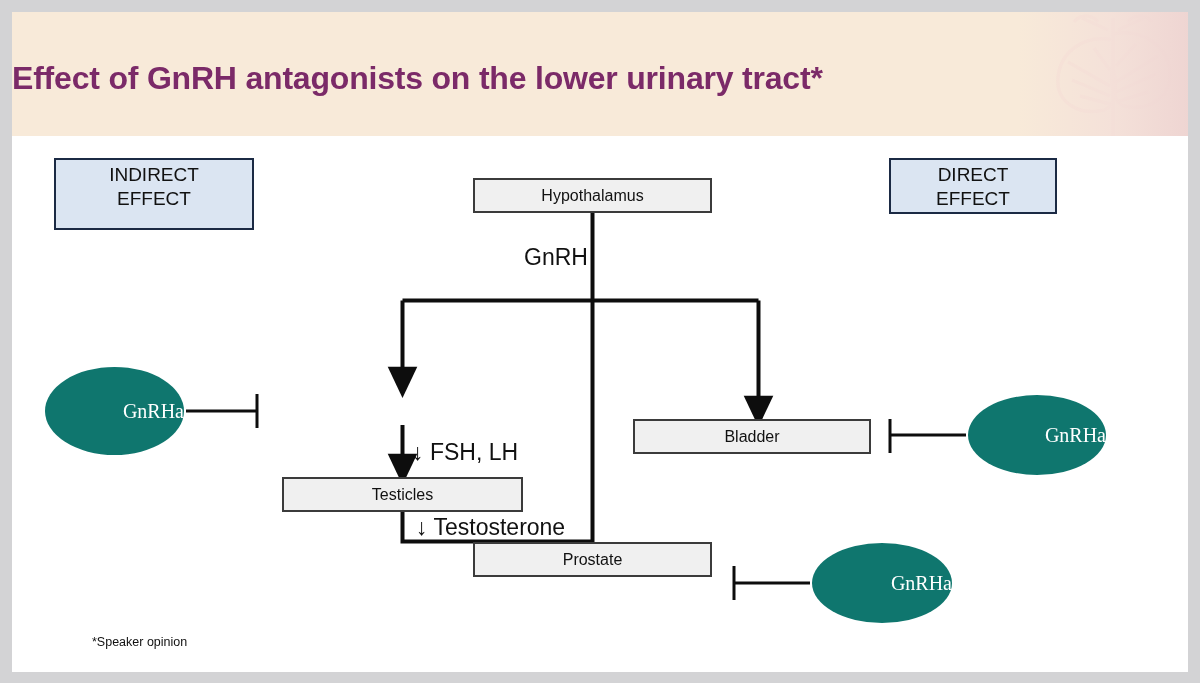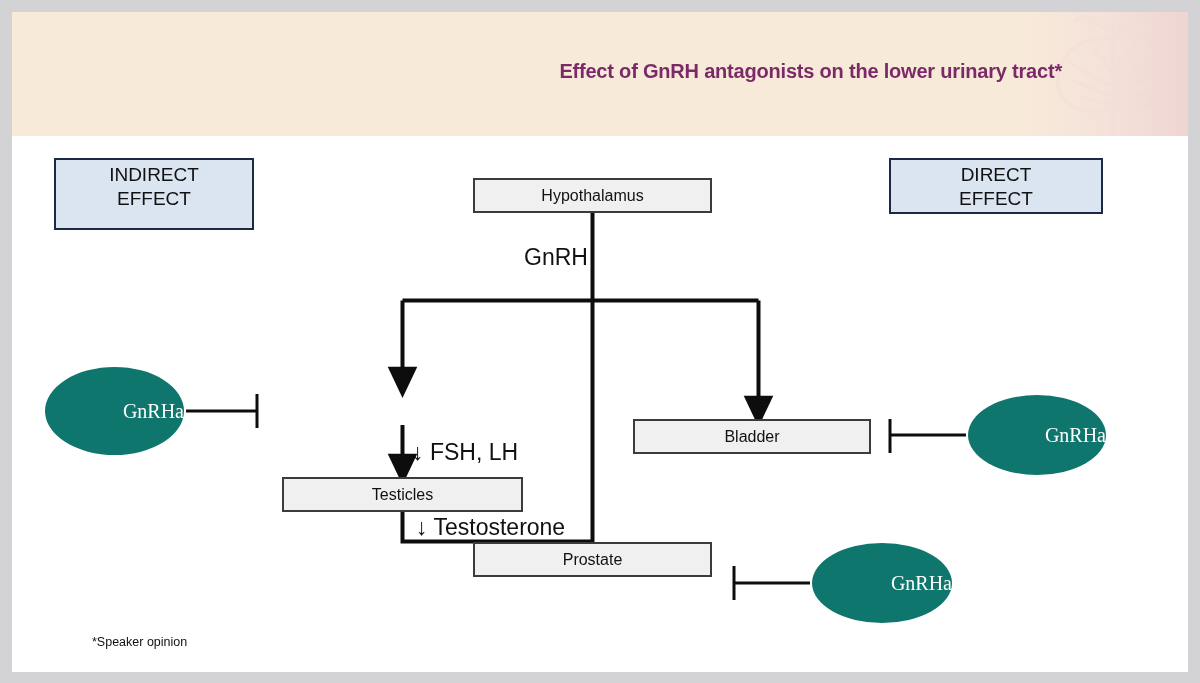--- a/index.html
+++ b/index.html
@@ -48,23 +48,23 @@
     width: 170px;
     height: 124px;
     background: linear-gradient(90deg, rgba(248,234,217,0) 0%, rgba(243,222,217,0.75) 55%, rgba(238,212,210,0.95) 100%);
     pointer-events: none;
   }
   #page-title {
     position: absolute;
     left: 0;
     top: 48px;
     width: 1050px;
-    text-align: right;
+    text-align: left;
     color: #7b2a68;
-    font-size: 20px;
+    font-size: 32px;
     font-weight: bold;
     letter-spacing: -0.2px;
     white-space: nowrap;
   }
   
   #diagram-area {
     position: absolute;
     left: 0;
     top: 124px;
     width: 1176px;
@@ -83,21 +83,21 @@
     box-sizing: border-box;
     background: #dbe5f2;
     border: 2px solid #1b2a44;
     color: #111111;
     font-size: 19px;
     line-height: 24px;
     text-align: center;
     padding-top: 3px;
   }
   #indirect-effect-box { left: 42px; top: 22px; width: 200px; height: 72px; }
-  #direct-effect-box   { left: 877px; top: 22px; width: 214px; height: 56px; }
+  #direct-effect-box   { left: 877px; top: 22px; width: 168px; height: 56px; }
 
   .organ-box {
     position: absolute;
     box-sizing: border-box;
     background: #f0f0f0;
     border: 2px solid #3b3b3b;
     color: #111111;
     font-size: 16px;
     text-align: center;
     display: flex;

